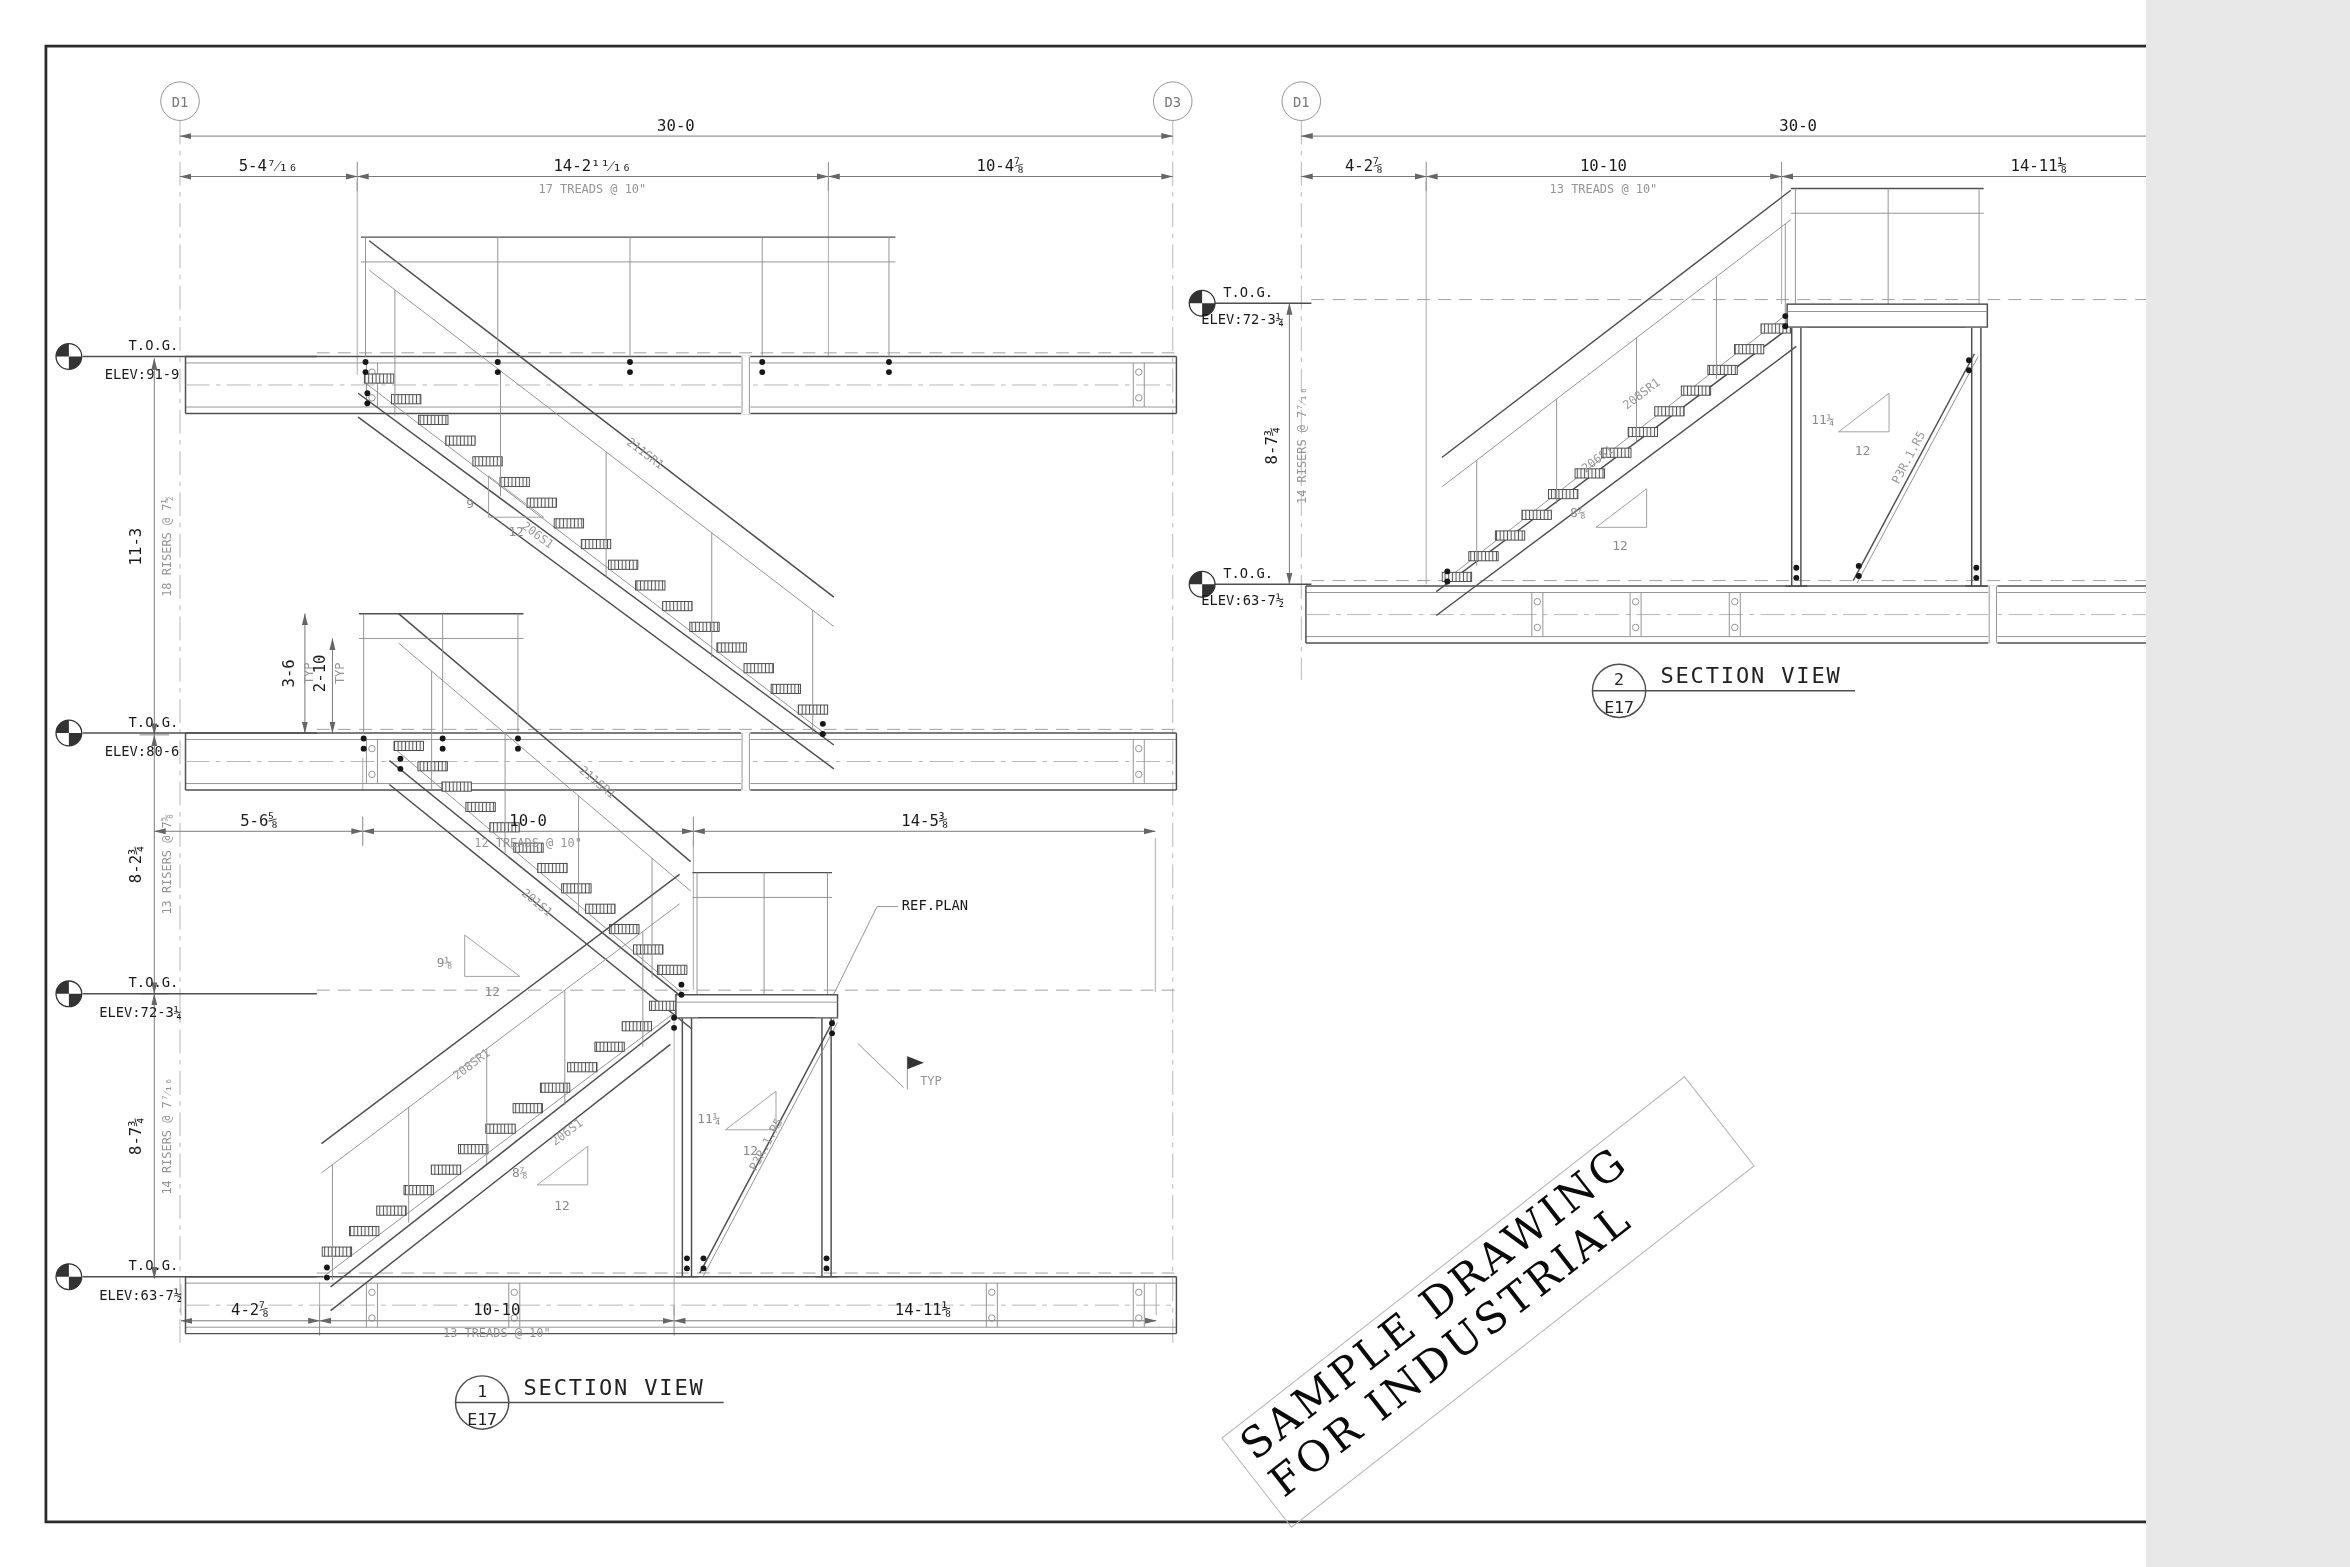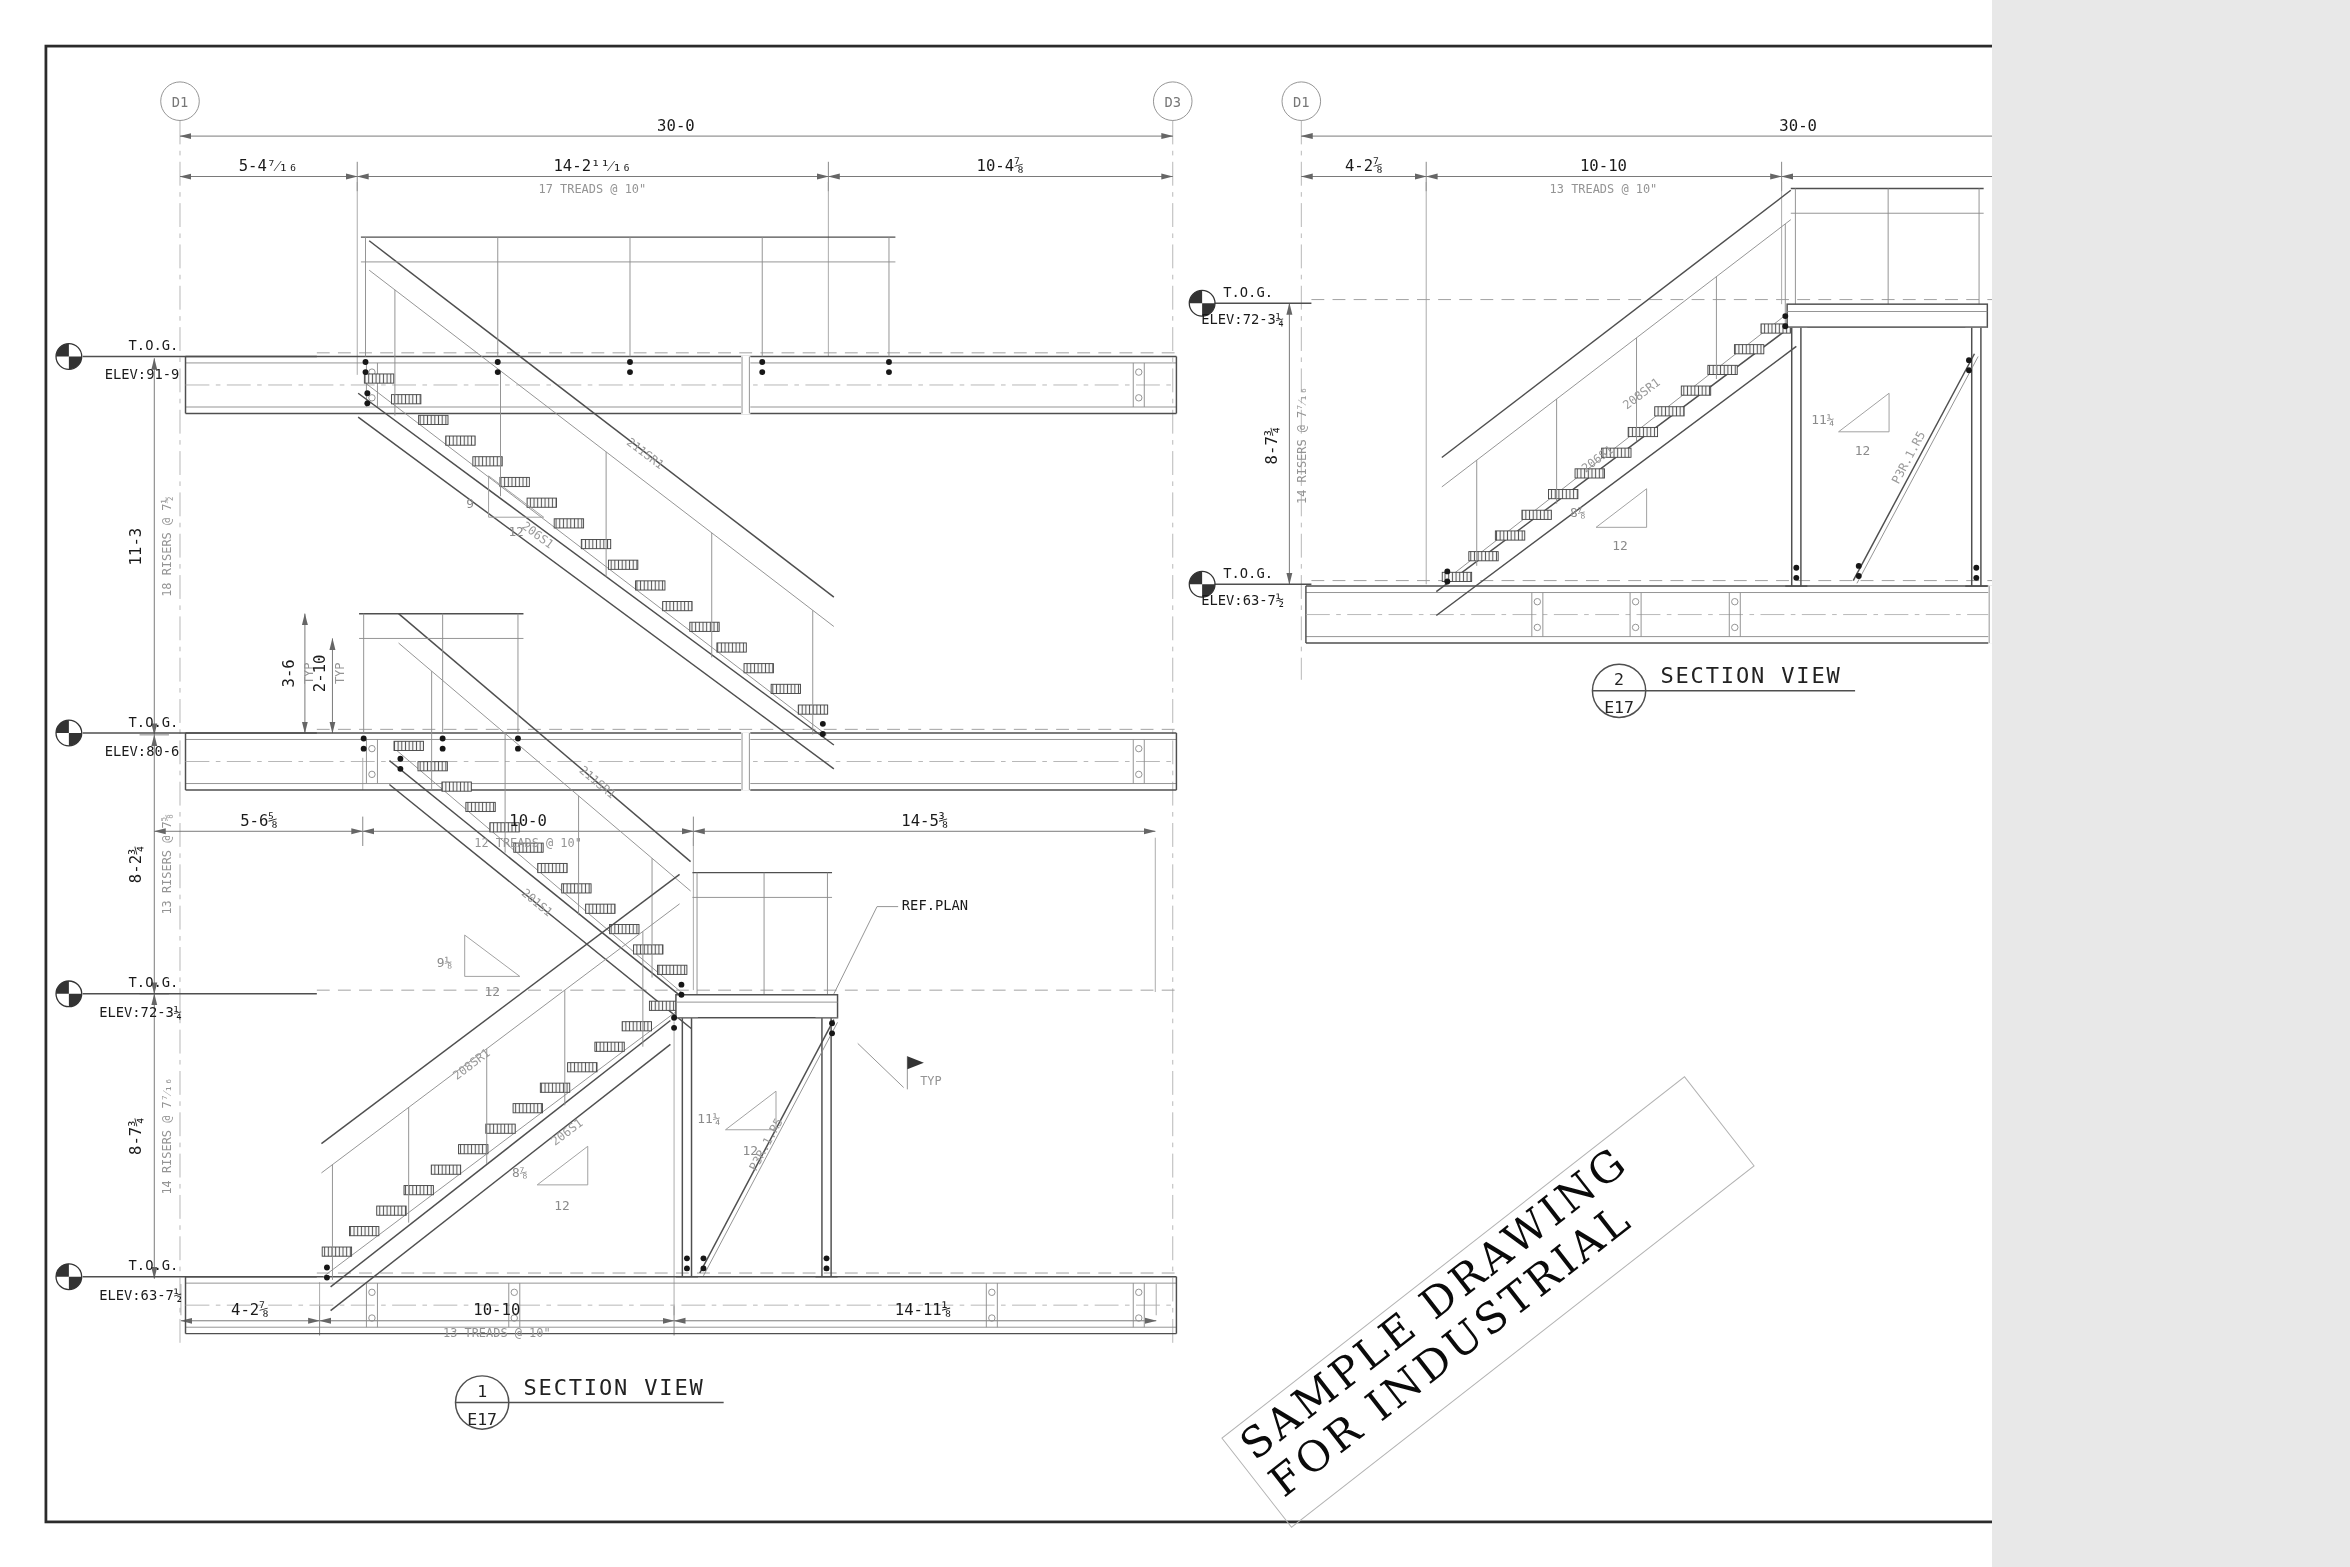--- a/index.html
+++ b/index.html
@@ -1,16 +1,16 @@
 <!DOCTYPE html>
 <html style="font-size:14.7px"><head>
 <meta charset="utf-8">
 <style>
   html,body{margin:0;padding:0;background:#e8e8e8;}
-  #sheet{position:relative;width:1992px;height:1568px;background:#ffffff;overflow:hidden;
+  #sheet{position:relative;width:2146px;height:1568px;background:#ffffff;overflow:hidden;
          font-family:"DejaVu Sans Mono", monospace;}
   svg{position:absolute;left:0;top:0;}
   
   .ln  {stroke:#4f4f4f;stroke-width:1.6;fill:none;}
   .lt  {stroke:#8c8c8c;stroke-width:1;fill:none;}
   .dim {stroke:#6e6e6e;stroke-width:1;fill:none;}
   .ext {stroke:#9a9a9a;stroke-width:.9;fill:none;}
   .dsh {stroke:#9a9a9a;stroke-width:1;stroke-dasharray:14 9;fill:none;}
   .cl  {stroke:#a9a9a9;stroke-width:.9;stroke-dasharray:26 7 5 7;fill:none;}
   .tri {stroke:#9a9a9a;stroke-width:1;fill:none;}

